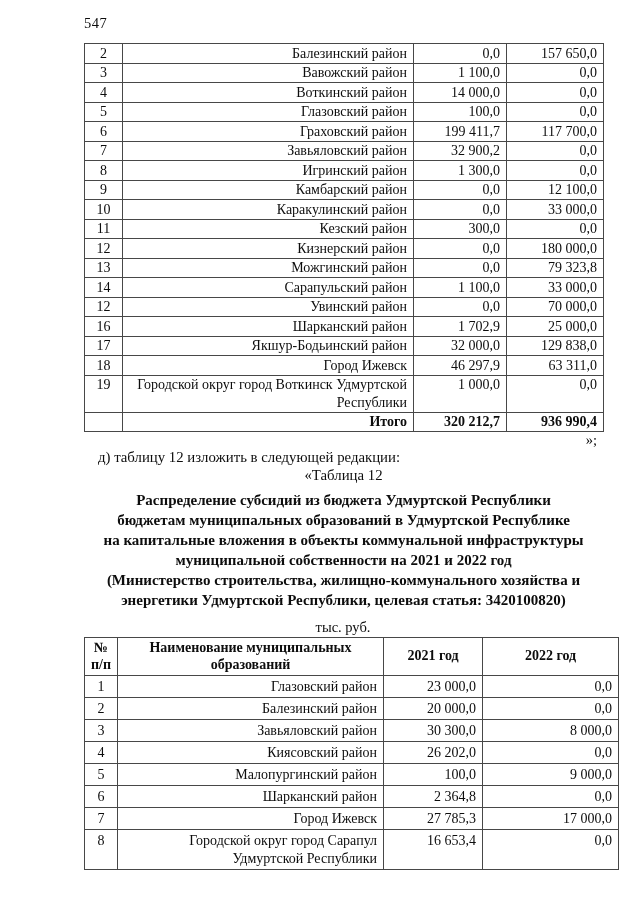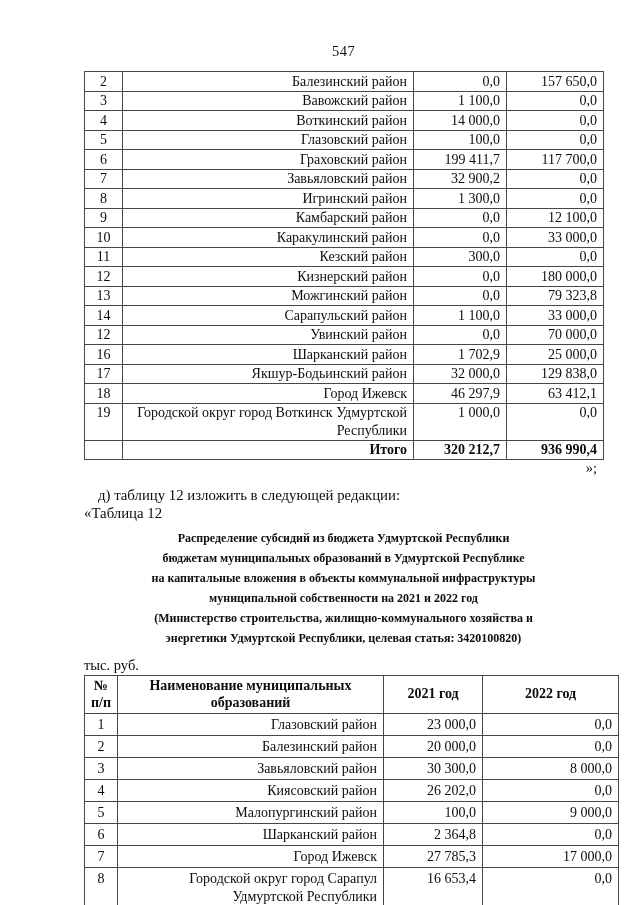--- a/index.html
+++ b/index.html
@@ -5,24 +5,23 @@
   html, body { margin: 0; padding: 0; }
   body {
     width: 640px; height: 905px;
     background: #ffffff;
     font-family: "Liberation Serif", "DejaVu Serif", serif;
     color: #0d0d0d;
     overflow: hidden;
   }
   .page { width: 640px; height: 905px; position: relative; }
   .page-number {
-    padding-top: 43px;
+    padding-top: 15px;
     width: 519px;
     margin-left: 84px;
-    text-align: center;
     font-size: 14.5px;
     letter-spacing: 0.5px;
   }
   .content { margin-left: 84px; }
 
   
   table {
     border-collapse: collapse;
     table-layout: fixed;
     font-size: 14px;
@@ -54,41 +53,41 @@
   .close-mark {
     width: 513px;
     text-align: right;
     font-size: 14.5px;
     line-height: 15px;
     margin-top: 1px;
   }
   .amendment {
     font-size: 14.8px;
     padding-left: 14px;
-    margin-top: 10px;
+    margin-top: 0px;
     line-height: 18px;
   }
   .table-label {
     width: 519px;
-    text-align: left;
+    text-align: center;
     font-size: 14.8px;
     line-height: 17px;
     margin-top: 1px;
   }
   .heading {
     width: 519px;
     text-align: center;
     font-weight: bold;
-    font-size: 12px;
+    font-size: 15px;
     line-height: 20px;
     margin-top: 6px;
   }
   .units {
     width: 518px;
-    text-align: left;
+    text-align: center;
     font-size: 14.5px;
     margin-top: 9px;
     line-height: 16px;
   }
 </style>
 </head>
 <body>
 
 <div class="page">
 
@@ -197,21 +196,21 @@
           <tr>
             <td class="c-num">17</td>
             <td class="c-name">Якшур-Бодьинский район</td>
             <td class="c-val">32 000,0</td>
             <td class="c-val">129 838,0</td>
           </tr>
           <tr>
             <td class="c-num">18</td>
             <td class="c-name">Город Ижевск</td>
             <td class="c-val">46 297,9</td>
-            <td class="c-val">63 412,1</td>
+            <td class="c-val">63 311,0</td>
           </tr>
           <tr>
             <td class="c-num">19</td>
             <td class="c-name">Городской округ город Воткинск Удмуртской Республики</td>
             <td class="c-val">1 000,0</td>
             <td class="c-val">0,0</td>
           </tr>
         </tbody>
       <tbody>
         <tr class="total-row">

